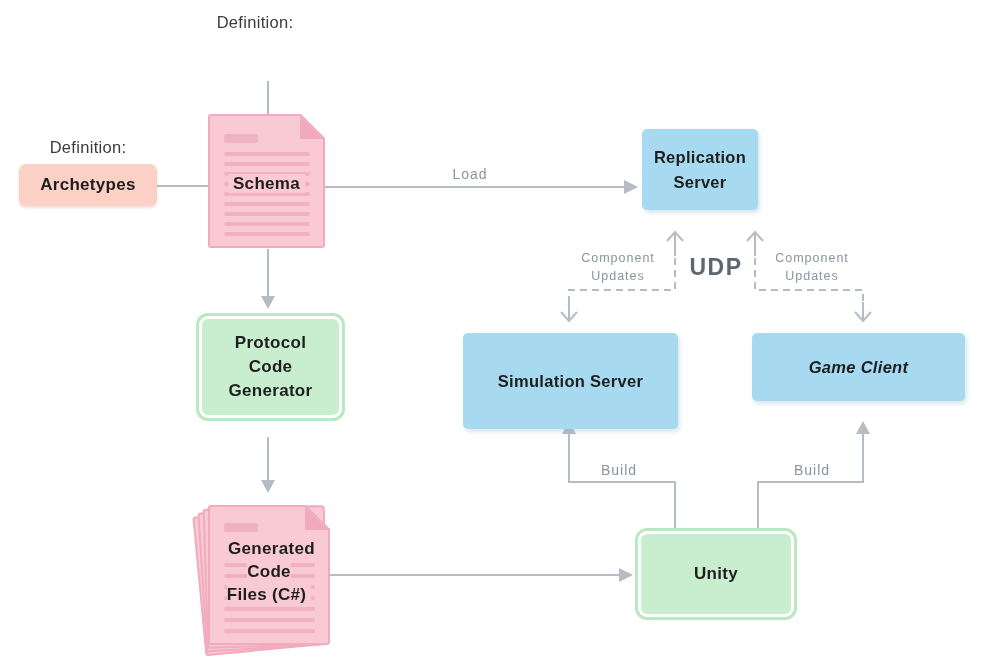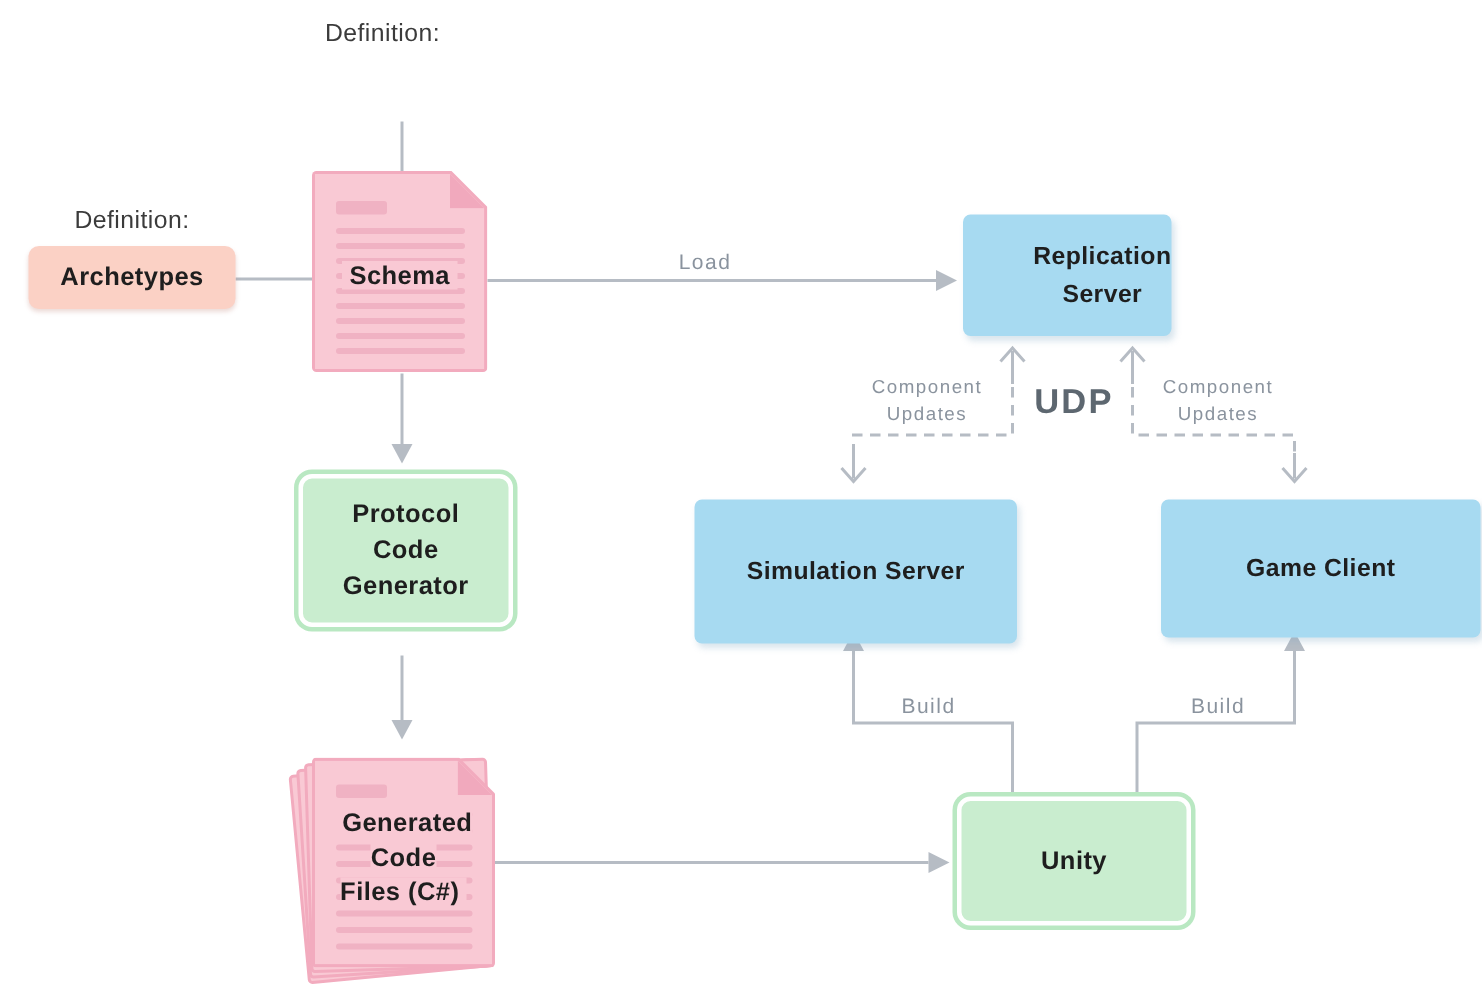--- a/index.html
+++ b/index.html
@@ -32,23 +32,23 @@
         text-align:center;font-weight:bold;color:var(--text_dark);box-sizing:border-box;}
   .node span{white-space:pre-line;}
 
   .peach-box{background:var(--peach);border-radius:7px;font-size:17px;letter-spacing:.3px;
              box-shadow:0 2px 3px rgba(190,130,120,.28);}
   .box-components{left:202px;top:41px;width:135px;height:40px;}
   .box-archetypes{left:19px;top:164px;width:138px;height:42px;}
 
   .blue-box{background:var(--blue);border-radius:5px;font-size:16.5px;line-height:25px;letter-spacing:.3px;
             box-shadow:2px 3px 4px rgba(130,170,195,.3);}
-  .box-replication{left:642px;top:143px;width:139px;height:81px;justify-content:flex-end;}
+  .box-replication{left:642px;top:129px;width:116px;height:81px;}
   .box-simulation{left:463px;top:333px;width:215px;height:96px;}
-  .box-gameclient{left:774px;top:333px;width:213px;height:92px;}
+  .box-gameclient{left:752px;top:333px;width:213px;height:68px;font-style:italic;}
 
   .green-box{background:var(--green_fill);border:3px solid #fff;border-radius:9px;
              box-shadow:0 0 0 3px var(--green_ring);font-size:17px;line-height:24px;letter-spacing:.3px;}
   .box-pcg{left:199px;top:316px;width:143px;height:102px;}
   .box-unity{left:638px;top:531px;width:156px;height:86px;}
 
   
   .doc{position:absolute;z-index:3;}
   .doc-schema{left:208px;top:114px;width:117px;height:134px;border-radius:31px;}
   .doc-gcf{left:208px;top:505px;width:122px;height:140px;}

